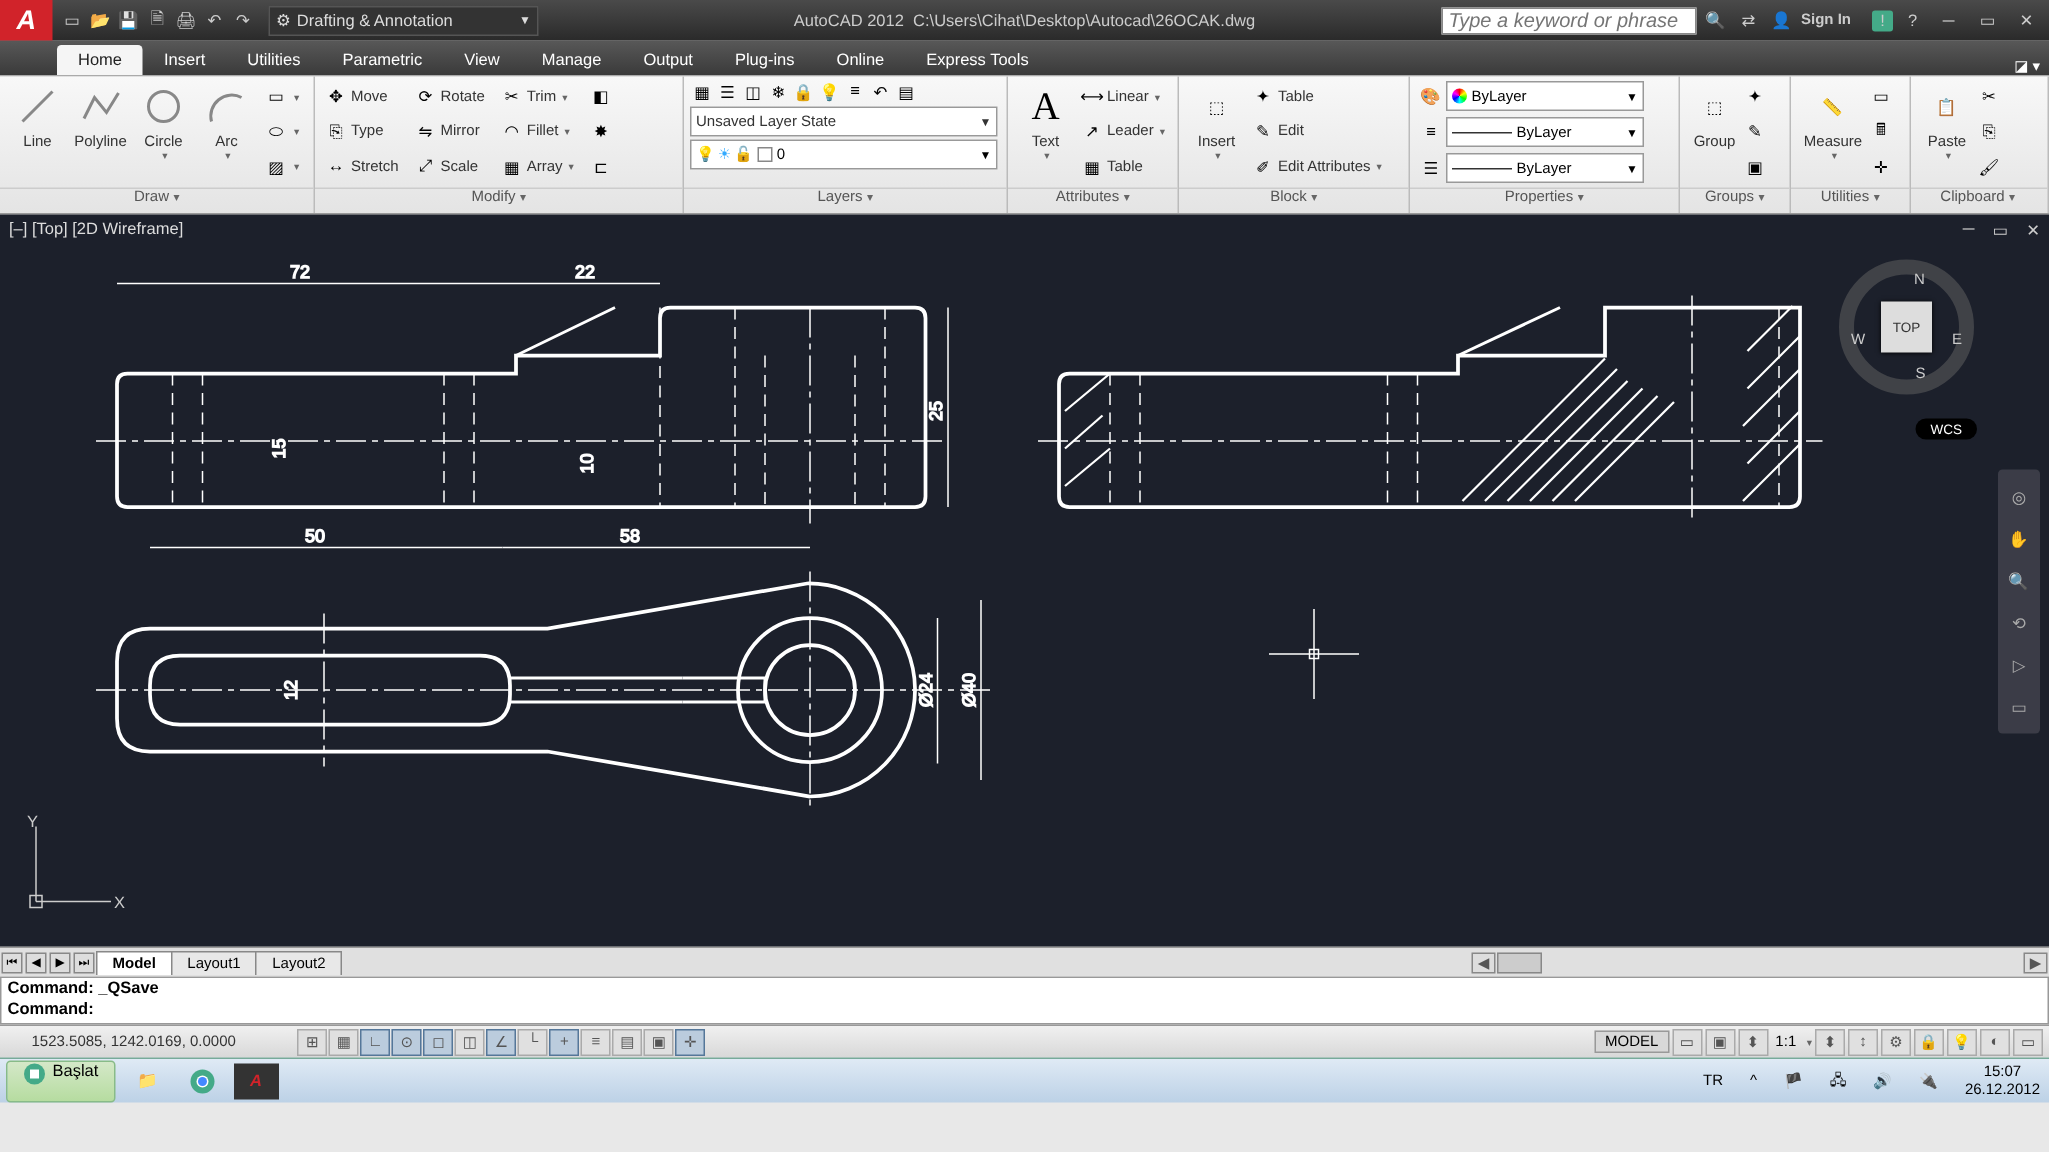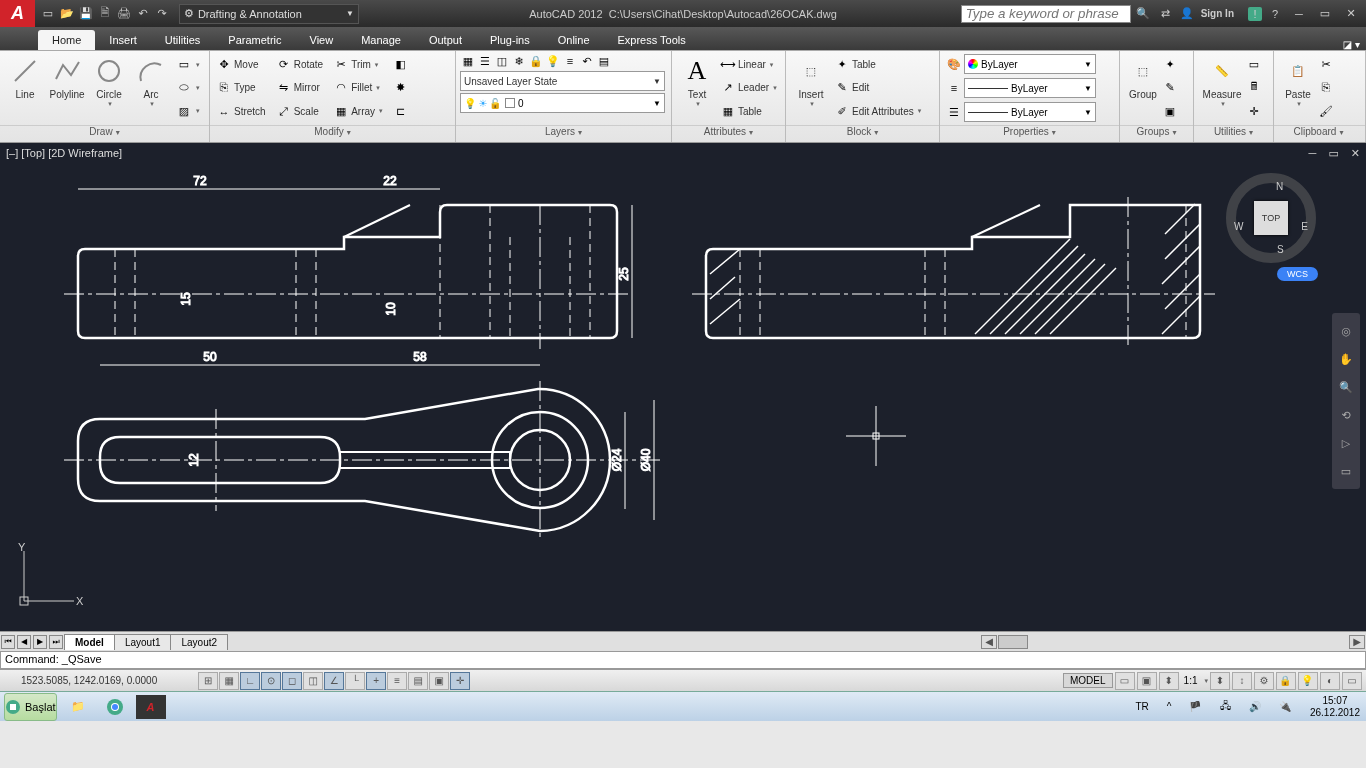--- a/index.html
+++ b/index.html
@@ -45,51 +45,51 @@
 .draw-area { position: relative; background: #1c202b; height: 488px; }
 .view-label { position: absolute; top: 4px; left: 6px; color: #ddd; font-size: 11px; }
 .view-controls { position: absolute; top: 4px; right: 6px; display: flex; gap: 12px; color: #ccc; }
 .viewcube { position: absolute; right: 50px; top: 30px; width: 90px; height: 90px; }
 .cube-ring { width: 90px; height: 90px; border: 10px solid rgba(100,100,100,0.5); border-radius: 50%; position: relative; }
 .cube-face { position: absolute; top: 28px; left: 28px; width: 34px; height: 34px; background: #ddd; display: flex; align-items: center; justify-content: center; font-size: 9px; color: #333; box-shadow: 0 0 3px #000; }
 .dir-n { position: absolute; top: -2px; left: 40px; color: #ccc; font-size: 10px; }
 .dir-s { position: absolute; bottom: -2px; left: 41px; color: #ccc; font-size: 10px; }
 .dir-w { position: absolute; top: 38px; left: -2px; color: #ccc; font-size: 10px; }
 .dir-e { position: absolute; top: 38px; right: -2px; color: #ccc; font-size: 10px; }
-.wcs-badge { position: absolute; right: 48px; top: 124px; background: #3b82f6; color: #fff; padding: 2px 10px; border-radius: 9px; font-size: 9px; }
+.wcs-badge { position: absolute; right: 48px; top: 136px; background: #000000; color: #fff; padding: 2px 10px; border-radius: 9px; font-size: 9px; }
 .nav-bar { position: absolute; right: 6px; top: 170px; width: 28px; background: rgba(80,80,90,0.6); border-radius: 3px; display: flex; flex-direction: column; align-items: center; gap: 8px; padding: 8px 0; }
 .nav-btn { width: 20px; height: 20px; color: #aaa; display: flex; align-items: center; justify-content: center; }
 
 .ucs-icon { position: absolute; bottom: 20px; left: 14px; }
 .crosshair { position: absolute; right: 460px; bottom: 165px; }
 
 
 .layout-tabs { height: 20px; background: #e0e0e0; display: flex; align-items: center; border-top: 1px solid #999; font-size: 10px; }
 .lt-btn { width: 14px; height: 14px; border: 1px solid #888; background: #ddd; display: flex; align-items: center; justify-content: center; margin: 0 1px; cursor: pointer; font-size: 8px;}
 .lt-tab { padding: 2px 10px; border: 1px solid #888; border-bottom: none; background: #e8e8e8; margin-right: -1px; cursor: pointer; }
 .lt-tab.active { background: #fff; font-weight: bold; }
 .lt-sb { margin-left: auto; display: flex; }
 .lt-sb .sb-btn { width: 16px; height: 14px; border: 1px solid #888; background: #ddd; margin: 0 1px; }
 
 
-.cmdline { background: #fff; border: 1px solid #999; padding: 1px 4px; font-family: Consolas, monospace; font-size: 11px; }
+.cmdline { background: #fff; border: 1px solid #999; padding: 1px 4px; font-family: Consolas, monospace; font-size: 11px; font-weight: bold; }
 .cmd-row { height: 14px; }
 
 
 .statusbar { height: 22px; background: linear-gradient(#f0f0f0, #d8d8d8); display: flex; align-items: center; border-top: 1px solid #999; font-size: 10px; }
 .coords { padding: 0 21px; color: #333; }
 .sb-group { margin-left: 20px; display: flex; gap: 1px; }
 .sb-btn { width: 20px; height: 18px; border: 1px solid #aaa; background: #e0e0e0; display: flex; align-items: center; justify-content: center; cursor: pointer; color: #555; font-size: 10px; }
 .sb-btn.active { background: #bcd; border-color: #579; }
 .sb-right { margin-left: auto; display: flex; align-items: center; gap: 2px; padding-right: 4px; }
 .model-btn { padding: 1px 6px; border: 1px solid #999; background: #d8d8d8; }
 
 
 .taskbar { height: 30px; background: linear-gradient(#dfeaf5, #bcd1e6); display: flex; align-items: center; border-top: 1px solid #7a9; }
-.start-btn { height: 28px; padding: 0 0; display: flex; align-items: center; gap: 4px; background: linear-gradient(#d4e8c8,#b6dca0); border: 1px solid #8b8; border-radius: 3px; margin: 11px 4px; cursor: pointer; }
+.start-btn { height: 28px; padding: 0 10px; display: flex; align-items: flex-start; gap: 4px; background: linear-gradient(#d4e8c8,#b6dca0); border: 1px solid #8b8; border-radius: 3px; margin: 11px 4px; cursor: pointer; }
 .task-icon { width: 30px; height: 24px; margin: 0 3px; display: flex; align-items: center; justify-content: center; cursor: pointer; border: 1px solid transparent;}
 .tray { margin-left: auto; display: flex; align-items: center; gap: 18px; padding: 0 6px; font-size: 10px; }
 .clock { text-align: center; line-height: 12px; }
 
 svg { display: block; }
 </style>
 </head>
 <body>
 
 <div class="titlebar">
@@ -562,20 +562,21 @@
   <div class="lt-sb">
     <div class="sb-btn">◀</div>
     <div style="width:30px;height:14px;background:#ccc;border:1px solid #888"></div>
     <div style="width:320px"></div>
     <div class="sb-btn">▶</div>
   </div>
 </div>
 
 <div class="cmdline">
   <div class="cmd-row">Command: _QSave</div>
+  <div class="cmd-row">Command:</div>
 </div>
 
 <div class="statusbar">
   <div class="coords">1523.5085, 1242.0169, 0.0000</div>
   <div class="sb-group">
     <div class="sb-btn">⊞</div>
     <div class="sb-btn">▦</div>
     <div class="sb-btn active">∟</div>
     <div class="sb-btn active">⊙</div>
     <div class="sb-btn active">◻</div>

